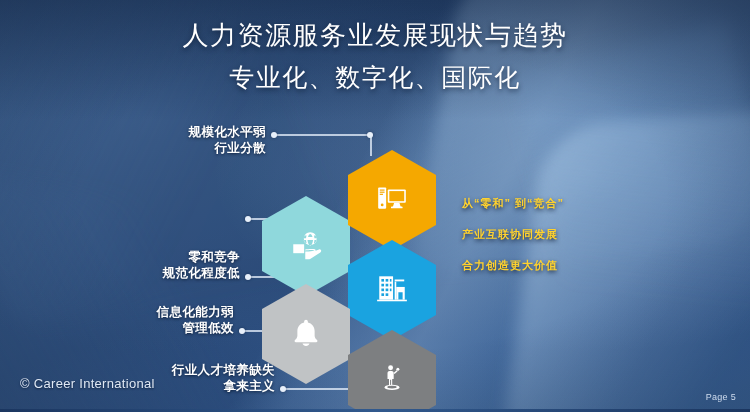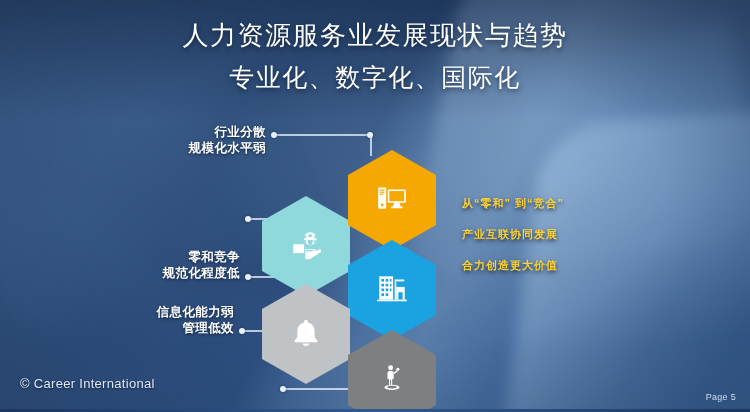--- a/index.html
+++ b/index.html
@@ -203,35 +203,39 @@
     <div class="h-line" style="width:60px;"></div>
     <div class="dot-start"></div>
   </div>
 
   <div class="connector" style="left:283px; top:388px; width:84px; height:4px;">
     <div class="h-line" style="width:80px;"></div>
     <div class="dot-start"></div>
   </div>
 
   <div class="left-label" style="left:104px; top:124px; width:162px;">
+    <div>规模化水平弱</div>
     <div>行业分散</div>
-    <div>规模化水平弱</div>
   </div>
 
 
   <div class="left-label" style="left:90px; top:250px; width:150px;font-family:Liberation Mono, monospace;">
     <div>零和竞争</div>
     <div>规范化程度低</div>
   </div>
 
   <div class="left-label" style="left:84px; top:304px; width:150px;">
     <div>信息化能力弱</div>
     <div>管理低效</div>
   </div>
 
+  <div class="left-label" style="left:110px; top:362px; width:165px;">
+    <div>行业人才培养缺失</div>
+    <div>拿来主义</div>
+  </div>
 
   <div class="hex" style="left:262px; top:196px; background:#8fd8dc;">
     <span>
       <svg viewBox="0 0 64 64" aria-hidden="true">
         <path d="M40 10c-6.6 0-12 5.4-12 12s5.4 12 12 12 12-5.4 12-12-5.4-12-12-12zm0 3c1.6 0 3.3 2.2 4.2 5.6h-8.4C36.7 15.2 38.4 13 40 13zm-6.9 3.1c-.5 1.6-.9 3.4-1 5.3h-4.4c.3-2.1 1.2-4 2.6-5.4.9.1 1.9.1 2.8.1zm13.8 0c.9 0 1.9 0 2.8-.1 1.4 1.5 2.3 3.3 2.6 5.4h-4.4c-.2-1.9-.5-3.7-1-5.3zM27.7 24.6h4.4c.1 1.9.5 3.7 1 5.3-.9 0-1.9 0-2.8.1-1.4-1.5-2.3-3.3-2.6-5.4zm7.1 0h10.4c-.1 1.7-.5 3.3-.9 4.6-.9 3.4-2.6 5.6-4.3 5.6s-3.4-2.2-4.3-5.6c-.4-1.3-.8-2.9-.9-4.6zm13.1 0h4.4c-.3 2.1-1.2 4-2.6 5.4-.9-.1-1.9-.1-2.8-.1.5-1.6.9-3.4 1-5.3z"></path>
         <path d="M8 32.5h20.5v16.8H8z"></path>
         <path d="M30.6 42.4c2.6-.2 8.1-.6 11.4-.8 1.9-.1 3.4-.2 4.4-.2 1.8 0 2.9.7 3.4 1.5.2.4.3.8.3 1.2 0 1.1-.7 2-1.9 2.4l-9.9 3.2-.7-2.5 9.2-3c.4-.1.6-.3.6-.5 0 0 0-.1-.1-.2-.2-.2-.6-.4-1.3-.4-.9 0-2.3.1-4.2.2-3.2.2-8.6.6-11.2.8v-1.7z"></path>
         <path d="M30.6 46.3h10.9c.9 0 1.7.3 2.3.8l12.7-4.8c1.4-.5 2.8-.1 3.6 1 .4.6.6 1.3.5 2-.1 1-.7 1.9-1.7 2.5L40.6 59.6c-1.4.8-3 1.2-4.6 1.2H30.6V46.3z"></path>
       </svg>
     </span>

